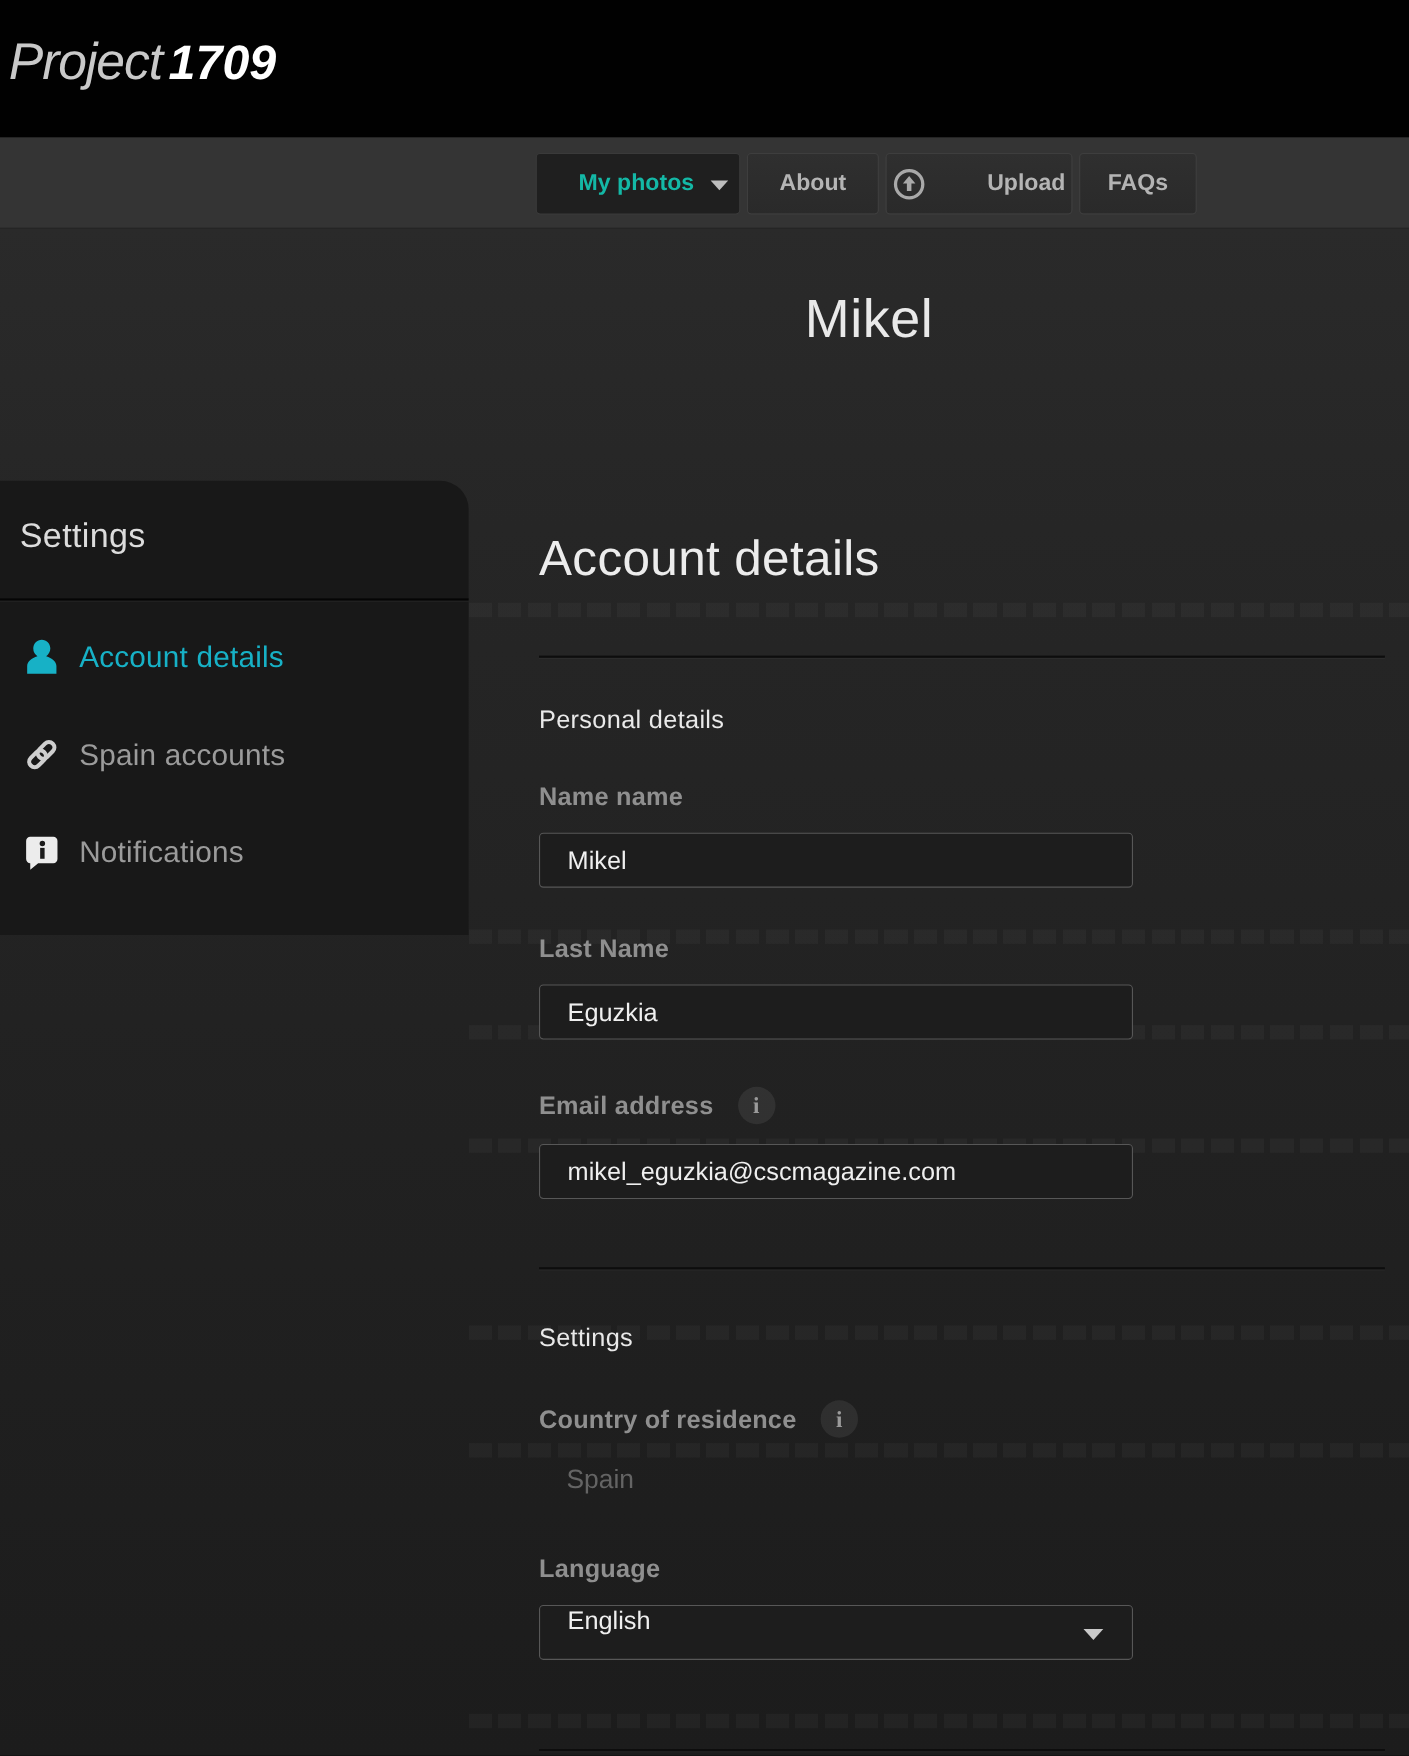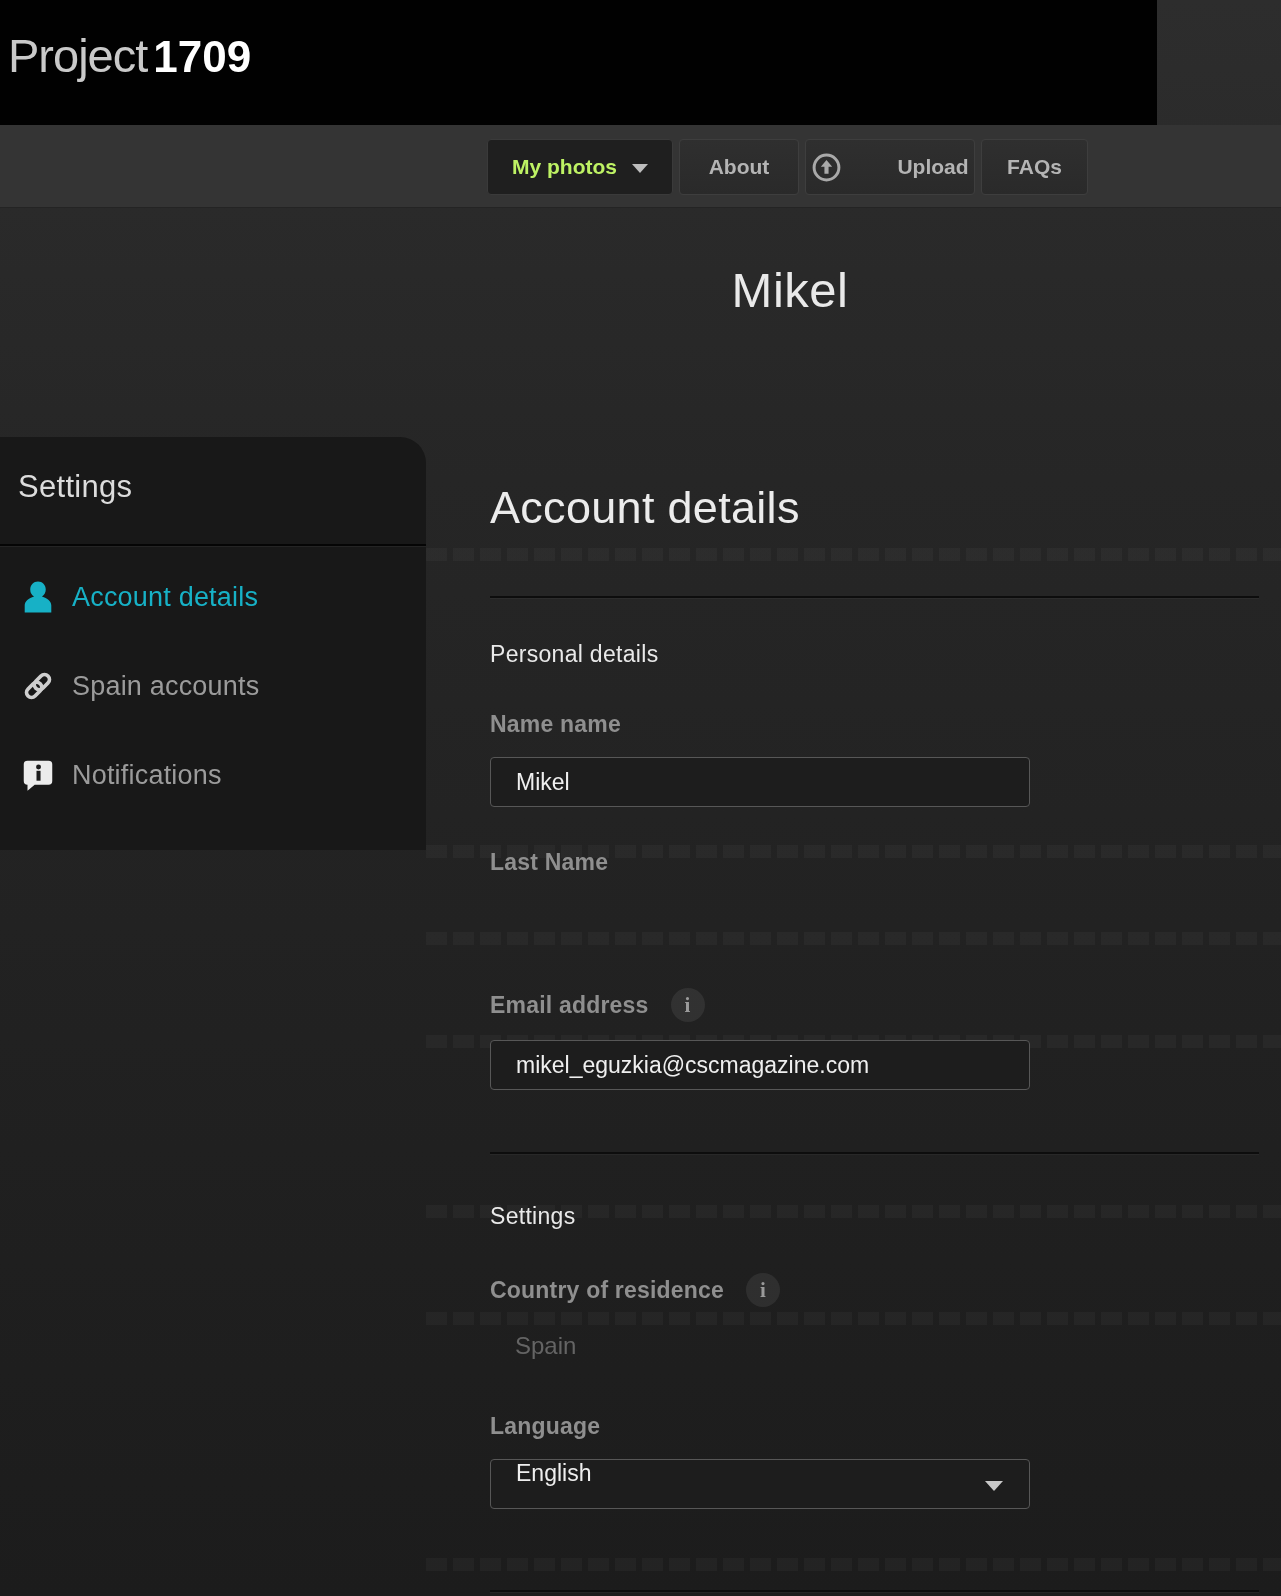--- a/index.html
+++ b/index.html
@@ -7,22 +7,23 @@
   body { font-family:"Liberation Sans","DejaVu Sans",sans-serif; }
 
   #app {
     position:relative; width:1281px; height:1596px;
     background:linear-gradient(180deg,#2d2d2d 0%,#262626 30%,#1c1c1c 100%);
     overflow:hidden;
   }
 
   
   .topbar {
-    position:absolute; left:0; top:0; width:1157px; height:125px;
+    position:absolute; left:0; top:0; width:1281px; height:125px;
     background:#010101;
+    font-style:italic;
   }
   .brand { position:absolute; left:8px; top:28px; cursor:pointer; white-space:nowrap; }
   .brand .light {
     font-size:47px; font-weight:300; color:#c9c9c9; letter-spacing:-1px;
   }
   .brand .bold {
     font-size:44px; font-weight:700; color:#ffffff; margin-left:6px; letter-spacing:0;
   }
 
   
@@ -31,21 +32,21 @@
     background:#343434; border-bottom:1px solid #242424;
   }
   .navrow { position:absolute; left:487px; top:14px; height:56px; display:flex; gap:6px; }
   .navbtn {
     height:56px; display:flex; align-items:center; justify-content:center;
     background:linear-gradient(#2f2f2f,#2a2a2a);
     border:1px solid #3e3e3e; border-radius:4px;
     color:#b4b4b4; font-size:21px; font-weight:700; cursor:pointer;
     padding:0 10px;
   }
-  .navbtn.active { background:#1f1f1f; border-color:#3a3a3a; color:#bef264; }
+  .navbtn.active { background:#1f1f1f; border-color:#3a3a3a; color:#14b8a6;justify-content:flex-end; }
   .navbtn.w-myphotos { width:186px; }
   .navbtn.w-about { width:120px; }
   .navbtn.w-upload { width:170px;gap:44px; }
   .navbtn.w-faqs { width:107px; }
   .caret-down {
     width:0; height:0; margin-left:15px; margin-top:3px;
     border-left:8px solid transparent; border-right:8px solid transparent;
     border-top:9px solid #bdbdbd;
   }
   .upload-ic { width:31px; height:31px; margin-right:11px; color:#a9a9a9; flex:0 0 auto; }
@@ -248,20 +249,21 @@
     <div class="h2 personal">Personal details</div>
 
     <div class="field-label fl-first">
       <span>Name name</span>
     </div>
     <input class="text-input ti-first" type="text" value="Mikel" style="">
 
     <div class="field-label fl-last">
       <span>Last Name</span>
     </div>
+    <input class="text-input ti-last" type="text" value="Eguzkia" style="">
 
     <div class="field-label fl-email">
       <span>Email address</span>
       <span class="info-circle">i</span>
     </div>
     <input class="text-input ti-email" type="text" value="mikel_eguzkia@cscmagazine.com" style="">
 
     <div class="divider d2"></div>
 
     <div class="h2 settings">Settings</div>

